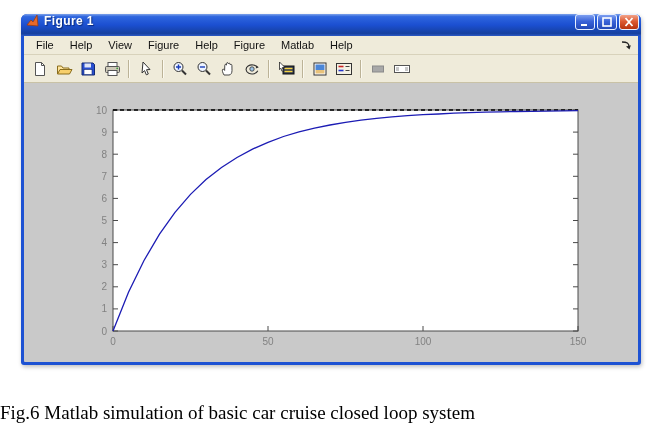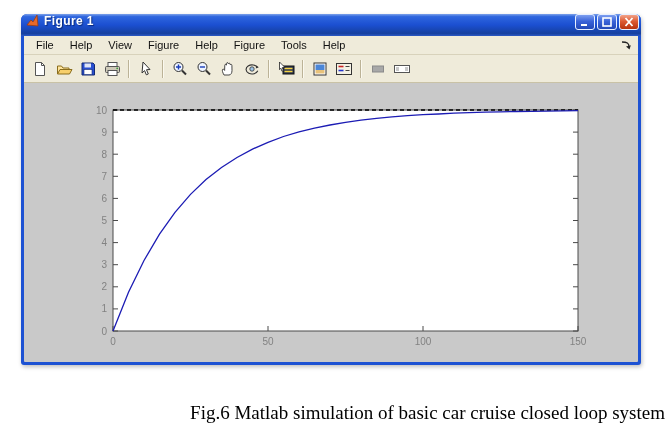--- a/index.html
+++ b/index.html
@@ -28,21 +28,21 @@
   .toolbar{height:25px;flex:0 0 25px;background:#efebda;display:flex;align-items:center;
            padding:1px 2px 1px 4px;border-bottom:1px solid #c9c2a6;}
   .tool-btn{width:22px;height:21px;border:1px solid transparent;background:transparent;
             display:inline-flex;align-items:center;justify-content:center;padding:0;margin:0 1px;}
   .tool-btn svg{display:block;}
   .sep{width:1px;height:18px;background:#bcb397;border-right:1px solid #fbf9ef;margin:0 4px;}
   
   .canvas{flex:1;position:relative;background:#c9c9c9;border-radius:0 0 1px 1px;}
   #plot-svg{position:absolute;left:89px;top:27px;overflow:visible;}
   
-  .caption{position:absolute;left:0;top:402px;width:100%;text-align:right;
+  .caption{position:absolute;left:0;top:402px;width:100%;text-align:left;
            font-family:"Liberation Serif",serif;font-size:19px;color:#000;}
 </style>
 </head>
 <body>
 
 <div class="page">
   <div class="window">
 
     <div class="titlebar">
       <span class="app-icon">
@@ -71,21 +71,21 @@
     </div>
 
     <div class="menubar">
       <span id="menu-items" style="display:flex;">
           <span class="menu-item">File</span>
           <span class="menu-item">Help</span>
           <span class="menu-item">View</span>
           <span class="menu-item">Figure</span>
           <span class="menu-item">Help</span>
           <span class="menu-item">Figure</span>
-          <span class="menu-item">Tools</span>
+          <span class="menu-item">Matlab</span>
           <span class="menu-item">Help</span>
         </span>
       <span class="dock-arrow">
         <svg width="11" height="10" viewBox="0 0 11 10">
           <path d="M1 2 C6 2 8 3 8 7" fill="none" stroke="#222" stroke-width="1.3"></path>
           <path d="M5 6.5 L8.5 9.5 L9.8 5.2 Z" fill="#222"></path>
         </svg>
       </span>
     </div>
 

